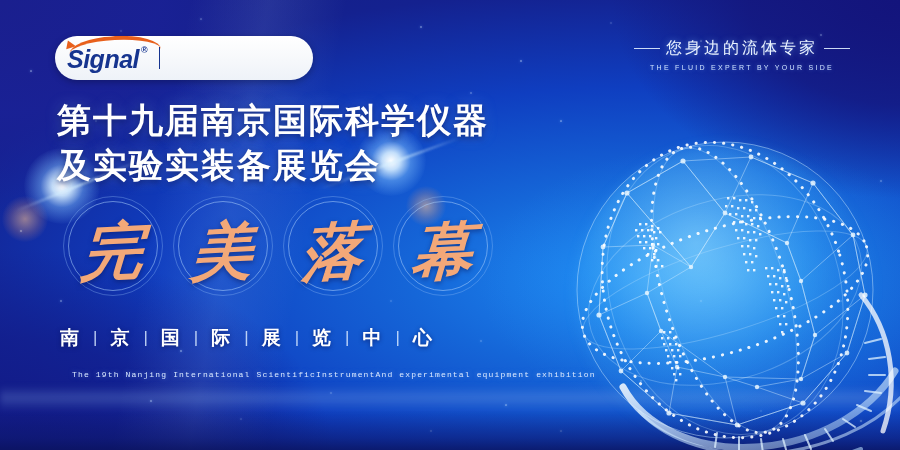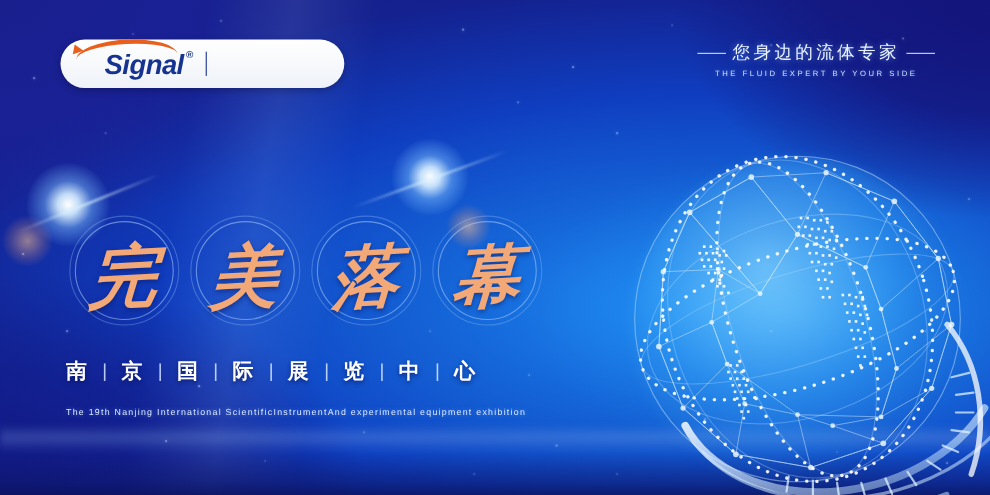--- a/index.html
+++ b/index.html
@@ -97,21 +97,21 @@
   }
   .swoosh:after{
     content:"";position:absolute;left:-2px;top:-1px;
     width:0;height:0;border-left:9px solid #e8601c;
     border-top:4px solid transparent;border-bottom:5px solid transparent;
     transform:rotate(14deg);
   }
   .logo-word{
     font-family:"Liberation Sans","DejaVu Sans",sans-serif;
     font-weight:bold;font-style:italic;font-size:25px;letter-spacing:-.5px;
-    color:#16348f;line-height:1;padding-top:2px;margin-left:28px;
+    color:#16348f;line-height:1;padding-top:2px;
   }
   .logo-reg{font-size:9px;color:#16348f;vertical-align:super;margin-left:2px;font-style:normal;font-weight:bold;}
   .logo-div{width:1.5px;height:22px;background:#16348f;margin:0 9px 0 11px;}
   .logo-cn{
     font-family:"DejaVu Sans","Liberation Sans",sans-serif;
     font-size:17px;font-weight:bold;color:#16348f;letter-spacing:1px;white-space:nowrap;
   }
 
   
   .slogan{position:absolute;right:28px;top:38px;text-align:center;width:260px;}
@@ -164,22 +164,22 @@
     font-family:"DejaVu Sans","Liberation Sans",sans-serif;
     font-size:19px;font-weight:bold;color:#ffffff;letter-spacing:1px;
     text-shadow:0 1px 4px rgba(8,20,90,.7);
   }
   .venue-sep{
     color:rgba(215,232,255,.85);font-size:17px;margin:0 13px;font-weight:300;
   }
 
   
   .subtitle{
-    position:absolute;left:60px;top:370px;
-    font-family:Liberation Sans, sans-serif;
+    position:absolute;left:72px;top:370px;
+    font-family:Liberation Mono, monospace;
     font-size:8px;letter-spacing:1.15px;color:#dbe9ff;white-space:nowrap;
     text-shadow:0 0 5px rgba(120,180,255,.55);
   }
 </style>
 </head>
 <body>
 
 <div class="banner">
 
   <div class="bg-base"></div>
@@ -480,20 +480,24 @@
 
   <div class="slogan">
     <div class="slogan-row">
       <span class="slogan-line"></span>
       <span class="slogan-cn">您身边的流体专家</span>
       <span class="slogan-line"></span>
     </div>
     <div class="slogan-en">THE FLUID EXPERT BY YOUR SIDE</div>
   </div>
 
+  <div class="title">
+    <div class="title-line">第十九届南京国际科学仪器</div>
+    <div class="title-line">及实验实装备展览会</div>
+  </div>
 
   <div class="calli" id="calli">
       <div class="calli-item">
         <div class="calli-ring r2"></div>
         <div class="calli-ring r1"></div>
         <div class="calli-char">完</div>
       </div>
       <div class="calli-item">
         <div class="calli-ring r2"></div>
         <div class="calli-ring r1"></div>

